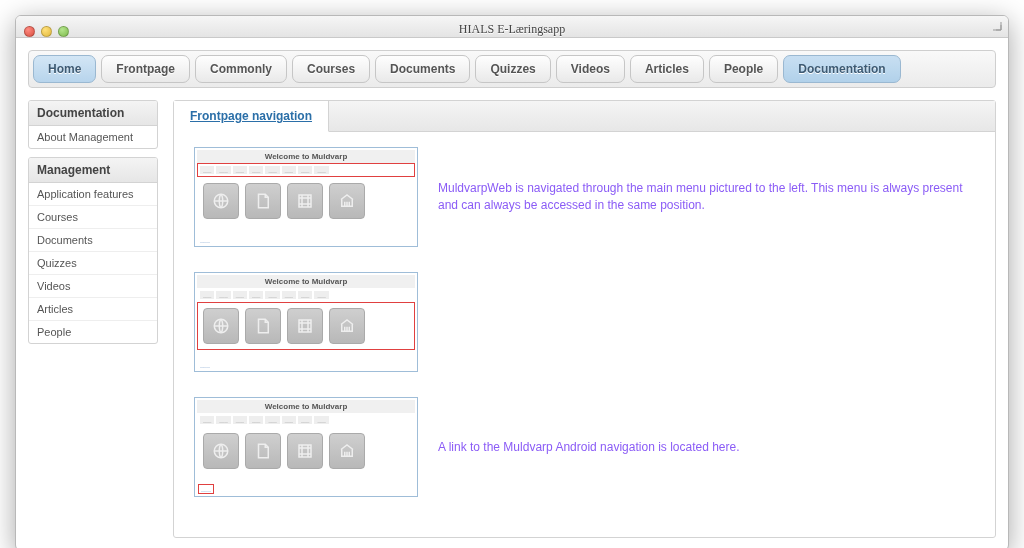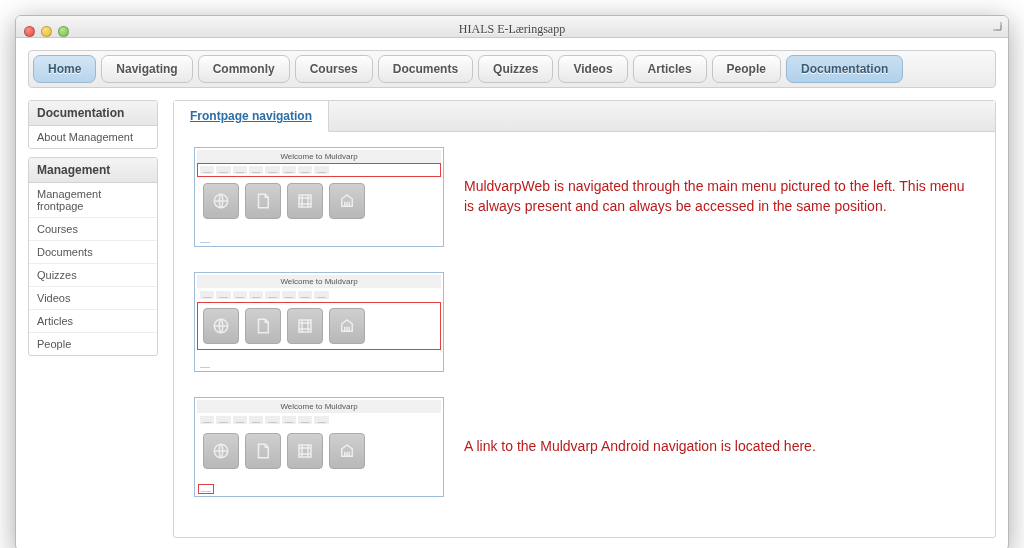--- a/index.html
+++ b/index.html
@@ -144,27 +144,28 @@
     .tab-content {
       padding: 15px 20px;
     }
     .doc-row {
       display: flex;
       gap: 20px;
       align-items: center;
       margin-bottom: 25px;
     }
     .thumb {
-      width: 250px;
+      width: 224px;
       height: 100px;
       border: 1px solid #9fbdd8;
       background: #fff;
       flex-shrink: 0;
       position: relative;
       padding: 2px;
+      font-weight: bold;
     }
     .thumb-title {
       font-size: 8px;
       text-align: center;
       padding: 2px 0;
       background: #f0f0f0;
       color: #555;
     }
     .thumb-menu {
       display: flex;
@@ -210,22 +211,22 @@
     .thumb-footer.highlighted {
       border: 1px solid #e04040;
     }
     .thumb-bottom-right {
       position: absolute;
       bottom: 2px; right: 3px;
       font-size: 5px;
       color: #999;
     }
     .doc-text {
-      font-size: 14px;
-      color: #b91c1c;
+      font-size: 12px;
+      color: #8b5cf6;
       line-height: 1.4;
     }
   </style>
 </head>
 <body>
 
 <div class="window">
 
   <div class="titlebar">
     <div class="traffic-lights">
@@ -238,42 +239,42 @@
       <svg viewBox="0 0 12 12">
           <path d="M2 10h8V2" fill="none" stroke="#999" stroke-width="1"></path>
           <path d="M5 10h5V5" fill="none" stroke="#999" stroke-width="1"></path>
         </svg>
     </div>
   </div>
 
   <div class="navbar">
     <div class="nav-row" id="nav-row">
         <button class="nav-btn active-home">Home</button>
-        <button class="nav-btn ">Navigating</button>
+        <button class="nav-btn ">Frontpage</button>
         <button class="nav-btn ">Commonly</button>
         <button class="nav-btn ">Courses</button>
         <button class="nav-btn ">Documents</button>
         <button class="nav-btn ">Quizzes</button>
         <button class="nav-btn ">Videos</button>
         <button class="nav-btn ">Articles</button>
         <button class="nav-btn ">People</button>
         <button class="nav-btn active-doc">Documentation</button>
       </div>
   </div>
 
   <div class="content">
 
     <div class="sidebar" id="sidebar">
         <div class="side-block">
           <div class="side-header">Documentation</div>
           <div class="side-item">About Management</div>
         </div>
         <div class="side-block">
           <div class="side-header">Management</div>
-          <div class="side-item">Management frontpage</div>
+          <div class="side-item">Application features</div>
           <div class="side-item">Courses</div>
           <div class="side-item">Documents</div>
           <div class="side-item">Quizzes</div>
           <div class="side-item">Videos</div>
           <div class="side-item">Articles</div>
           <div class="side-item">People</div>
         </div>
       </div>
 
     <div class="main">

